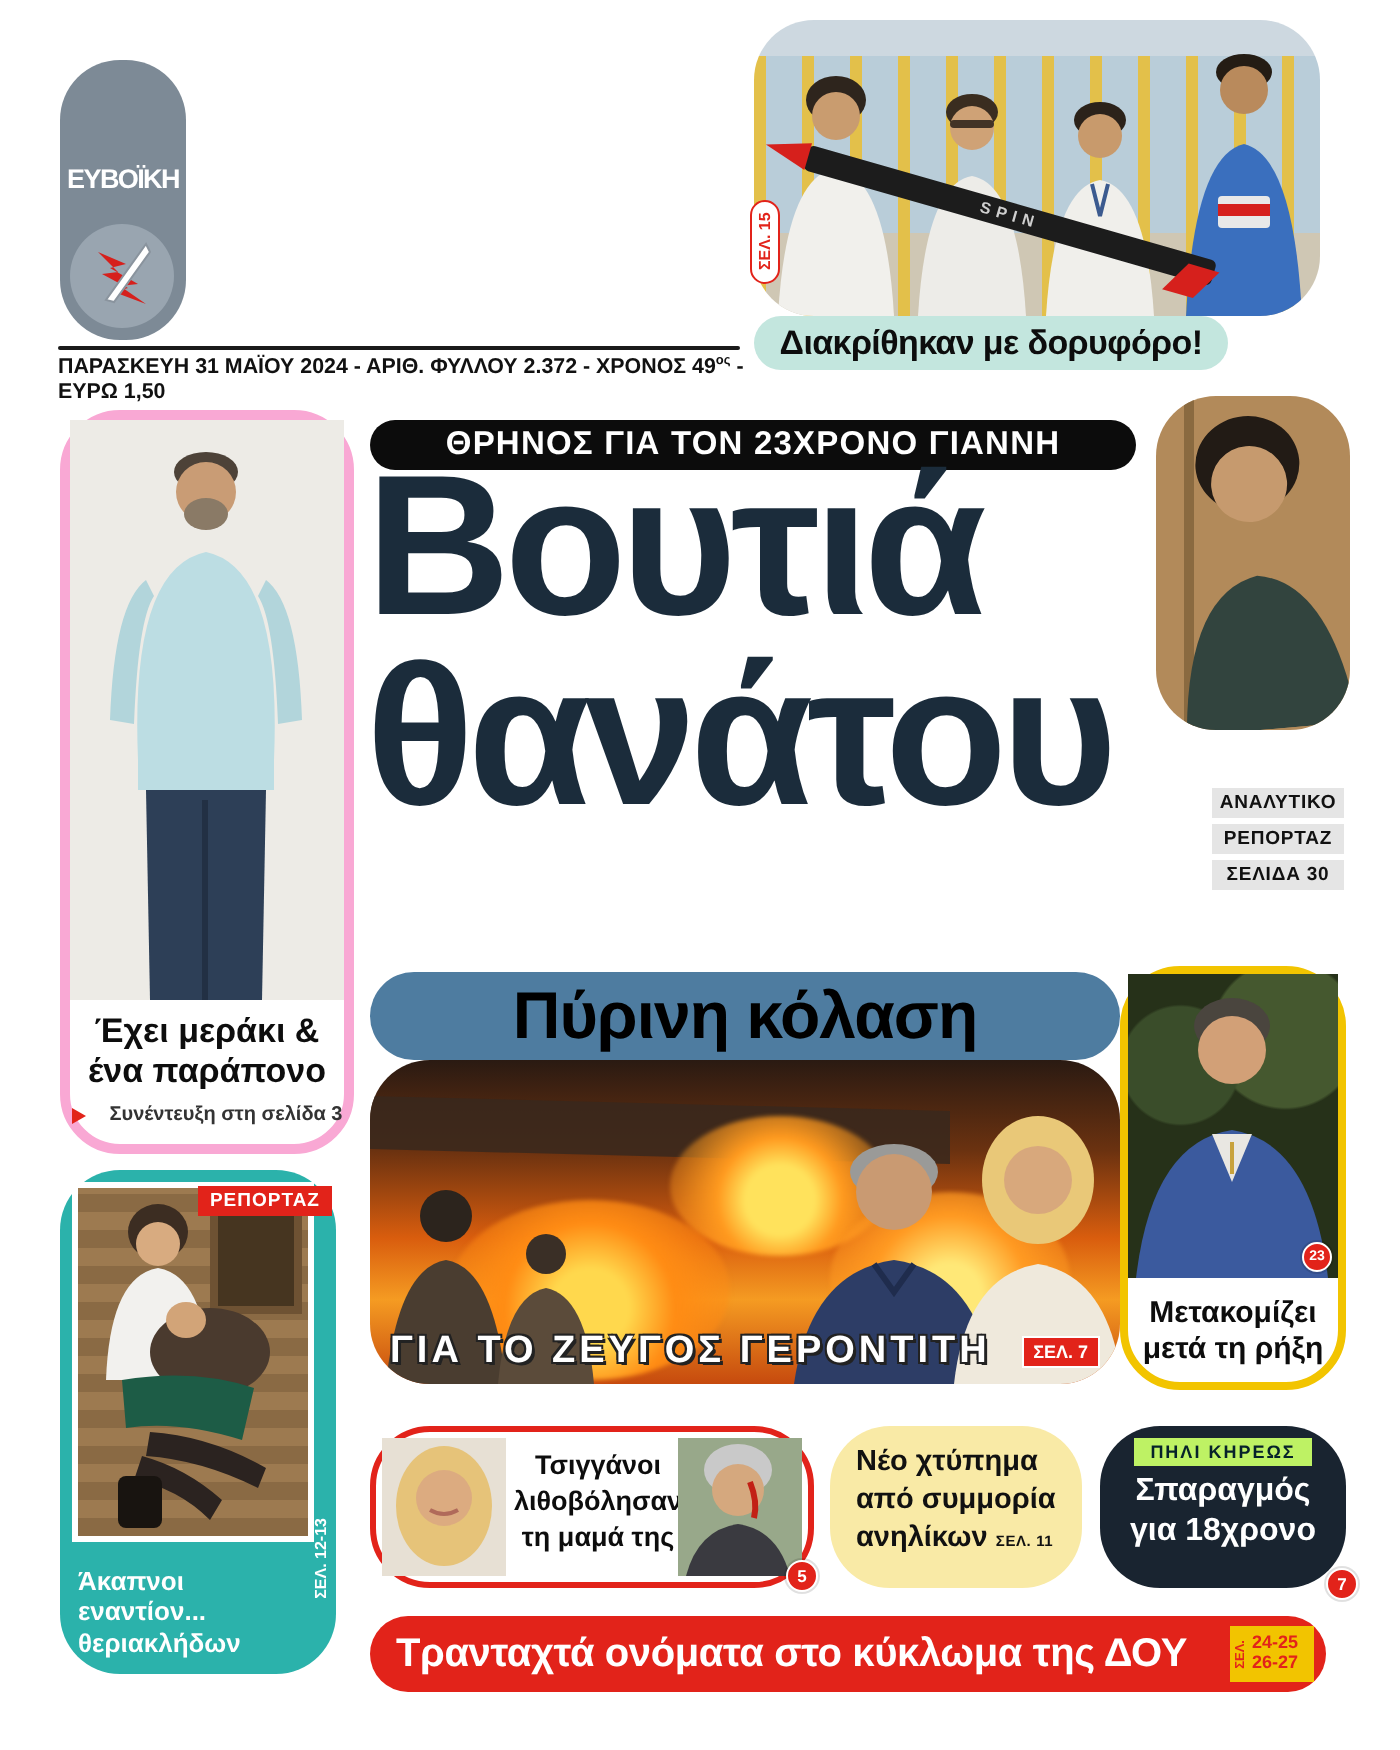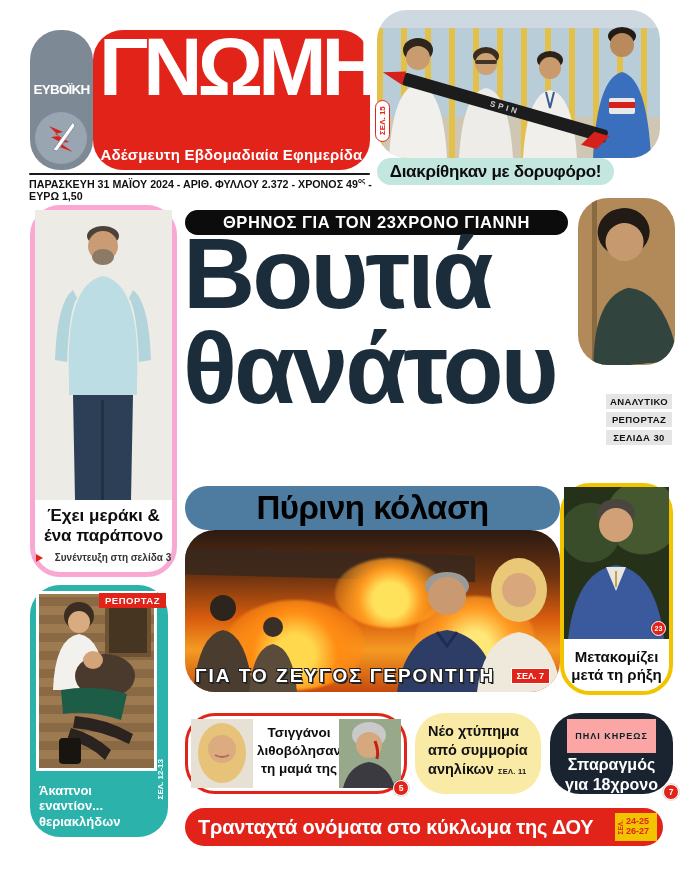--- a/index.html
+++ b/index.html
@@ -109,22 +109,22 @@
 
   
   .st-box { left:185px; top:713px; width:222px; height:81px; border:3px solid #e2231a; background:#fff; }
   .st-photo { position:absolute; top:3px; width:62px; height:69px; overflow:hidden; }
   .st-h { position:absolute; left:66px; top:8px; width:90px; text-align:center; color:#0d0d0d;
           font-size:13.5px; font-weight:bold; line-height:1.35; }
   .gang-box { left:415px; top:713px; width:126px; height:81px; background:#f9eaa6; color:#111;
               font-size:14.5px; font-weight:bold; line-height:1.3; padding:9px 0 0 13px; }
   .gang-page { font-size:7.5px; letter-spacing:0.3px; }
   .mrn-box { left:550px; top:713px; width:123px; height:81px; background:#192430; text-align:center; }
-  .mrn-chip { display:inline-block; margin-top:6px; background:#fca5a5; color:#06222a; font-size:9px;
-              font-weight:bold; letter-spacing:1px; padding:12px 8px; }
+  .mrn-chip { display:inline-block; margin-top:6px; background:#bef264; color:#06222a; font-size:9px;
+              font-weight:bold; letter-spacing:1px; padding:2px 8px; }
   .mrn-h { color:#fff; font-size:16px; font-weight:bold; line-height:1.25; margin-top:2px; }
 
   
   .banner { left:185px; top:808px; width:478px; height:38px; background:#e2231a; }
   .banner-h { position:absolute; left:13px; top:0; height:100%; display:flex; align-items:center;
               color:#fff; font-size:20px; font-weight:bold; letter-spacing:-0.2px; }
   .banner-chip { position:absolute; right:6px; top:5px; width:42px; height:28px; background:#f2c400;
                  display:flex; align-items:center; }
   .banner-chip .vert-sel { writing-mode:vertical-rl; transform:rotate(180deg); color:#e2231a;
                  font-size:6.5px; font-weight:bold; margin-left:2px; }
@@ -136,24 +136,20 @@
 <div class="page">
 
   <div class="abs logo-gray">
     <div class="logo-region">ΕΥΒΟΪΚΗ</div>
     <div class="bolt-circle">
       <svg width="44" height="44" viewBox="0 0 44 44">
         <path d="M10 10 L24 16 L16 18 L30 26 L21 27 L34 36 L18 30 L25 28 L12 21 L20 20 Z" fill="#d6201c"></path>
         <path d="M34 6 L14 34 L18 35 L36 10 Z" fill="#ffffff" stroke="#8a949e" stroke-width="1"></path>
       </svg>
     </div>
-  </div>
-  <div class="abs logo-red">
-    <div class="logo-title">ΓΝΩΜΗ</div>
-    <div class="logo-sub">Αδέσμευτη Εβδομαδιαία Εφημερίδα</div>
   </div>
   <div class="abs mast-rule"></div>
   <div class="abs dateline"><span>ΠΑΡΑΣΚΕΥΗ 31 ΜΑΪΟΥ 2024 - ΑΡΙΘ. ΦΥΛΛΟΥ 2.372 - ΧΡΟΝΟΣ 49</span><sup>ος</sup><span> - ΕΥΡΩ 1,50</span></div>
 
   <div class="abs sat-photo">
     <svg class="boy" style="left:8px;" width="66" height="122" viewBox="0 0 66 122">
       <ellipse cx="33" cy="14" rx="15" ry="12" fill="#2e251d"></ellipse>
       <circle cx="33" cy="22" r="12" fill="#c99c6f"></circle>
       <path d="M4 122 Q8 52 33 48 Q58 52 62 122 Z" fill="#f1f0ec"></path>
     </svg>

